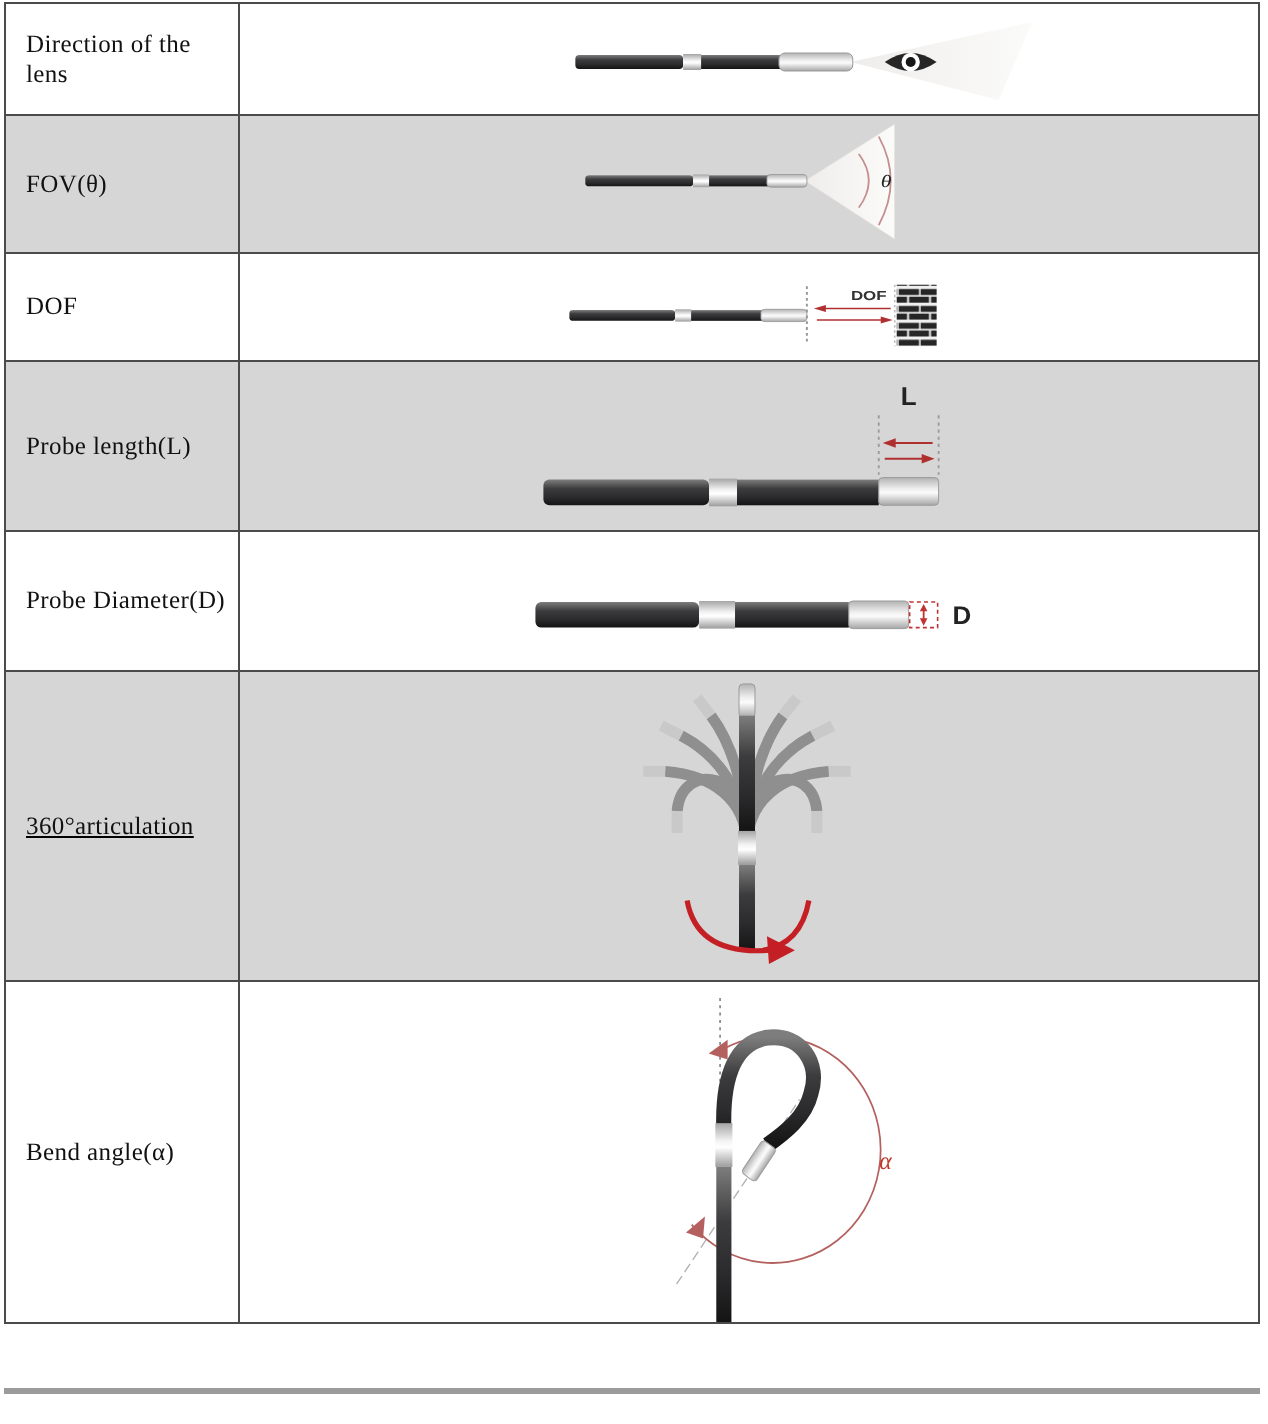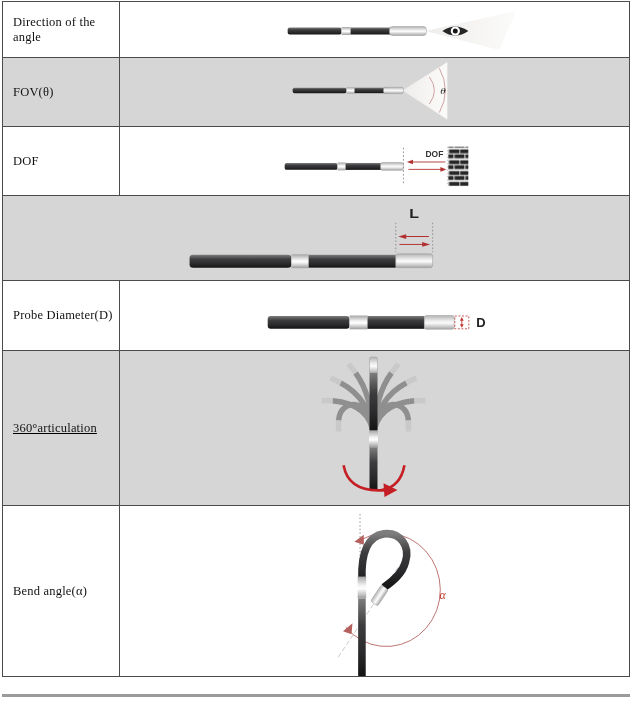--- a/index.html
+++ b/index.html
@@ -9,21 +9,21 @@
     border:1px solid #4b4b4b;border-bottom:none;
     box-sizing:border-box;
   }
   .bottom-bar{
     position:absolute;left:2px;top:694px;width:628px;height:3px;background:#9b9b9b;
   }
   .row{display:flex;box-sizing:border-box;border-bottom:1px solid #4b4b4b;}
   .row.alt{background:#d6d6d6;}
   .r1{height:56px;}
   .r2{height:69px;}
-  .r3{height:69px;}
+  .r3{height:54px;}
   .r4{height:85px;}
   .r5{height:70px;}
   .r6{height:155px;text-decoration:underline;}
   .r7{height:171px;gap:26px;}
   .label-cell{
     width:117px;flex:0 0 117px;box-sizing:border-box;
     border-right:1px solid #4b4b4b;
     display:flex;align-items:center;padding-left:10px;padding-right:4px;
   }
   .label-cell span{font-size:12.5px;color:#111;letter-spacing:.2px;}
@@ -64,21 +64,21 @@
       <rect x="-6" y="5.8" width="10.2" height="3.9" fill="#262626"></rect>
       <rect x="5.2" y="5.8" width="10.2" height="3.9" fill="#262626"></rect>
     </pattern>
   </defs>
 </svg>
 
 <div class="spec-table">
 
   <div class="row r1">
     <div class="label-cell">
-      <span>Direction of the angle</span>
+      <span>Direction of the lens</span>
     </div>
     <div class="figure-cell">
       <svg viewBox="0 0 510 55" preserveAspectRatio="none">
         <polygon points="306,29 397,9 380,48" fill="url(#coneH)"></polygon>
         <g>
           <rect x="168" y="25.5" width="54" height="7" rx="2" fill="url(#dg)"></rect>
           <rect x="222" y="25" width="9" height="8" fill="url(#lg)"></rect>
           <rect x="231" y="25.5" width="42" height="7" fill="url(#dg)"></rect>
           <rect x="270" y="24.5" width="37" height="9" rx="3" fill="url(#tg)" stroke="#9a9a9a" stroke-width="0.5"></rect>
         </g>
@@ -131,20 +131,23 @@
           <polygon points="287.5,35.5 293.5,33.2 293.5,37.8" stroke="none"></polygon>
           <line x1="289" y1="43" x2="323" y2="43" stroke-width="0.9"></line>
           <polygon points="327,43 321,40.7 321,45.3" stroke="none"></polygon>
         </g>
         <rect x="329" y="20" width="20" height="40" fill="url(#bricks)"></rect>
       </svg>
     </div>
   </div>
 
   <div class="row r4 alt">
+    <div class="label-cell">
+      <span>Probe length(L)</span>
+    </div>
     <div class="figure-cell">
       <svg viewBox="0 0 510 85" preserveAspectRatio="none">
         <g>
           <rect x="152" y="59.5" width="83" height="13" rx="3" fill="url(#dg)"></rect>
           <rect x="235" y="59" width="14" height="14" fill="url(#lg)"></rect>
           <rect x="249" y="59.5" width="71" height="13" fill="url(#dg)"></rect>
           <rect x="320" y="58.5" width="30" height="14" rx="2" fill="url(#tg)" stroke="#9a9a9a" stroke-width="0.5"></rect>
         </g>
         <line x1="320" y1="27" x2="320" y2="57" stroke="#999999" stroke-width="0.9" stroke-dasharray="1.6,2"></line>
         <line x1="350" y1="27" x2="350" y2="57" stroke="#999999" stroke-width="0.9" stroke-dasharray="1.6,2"></line>

